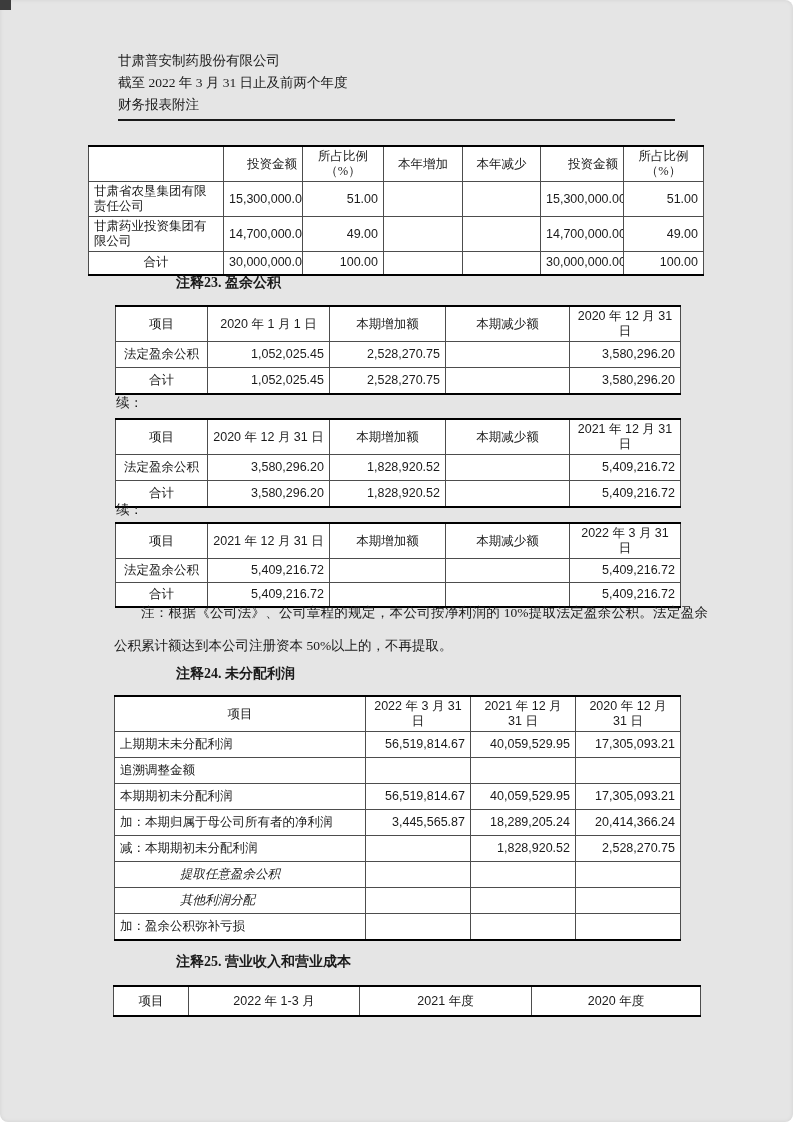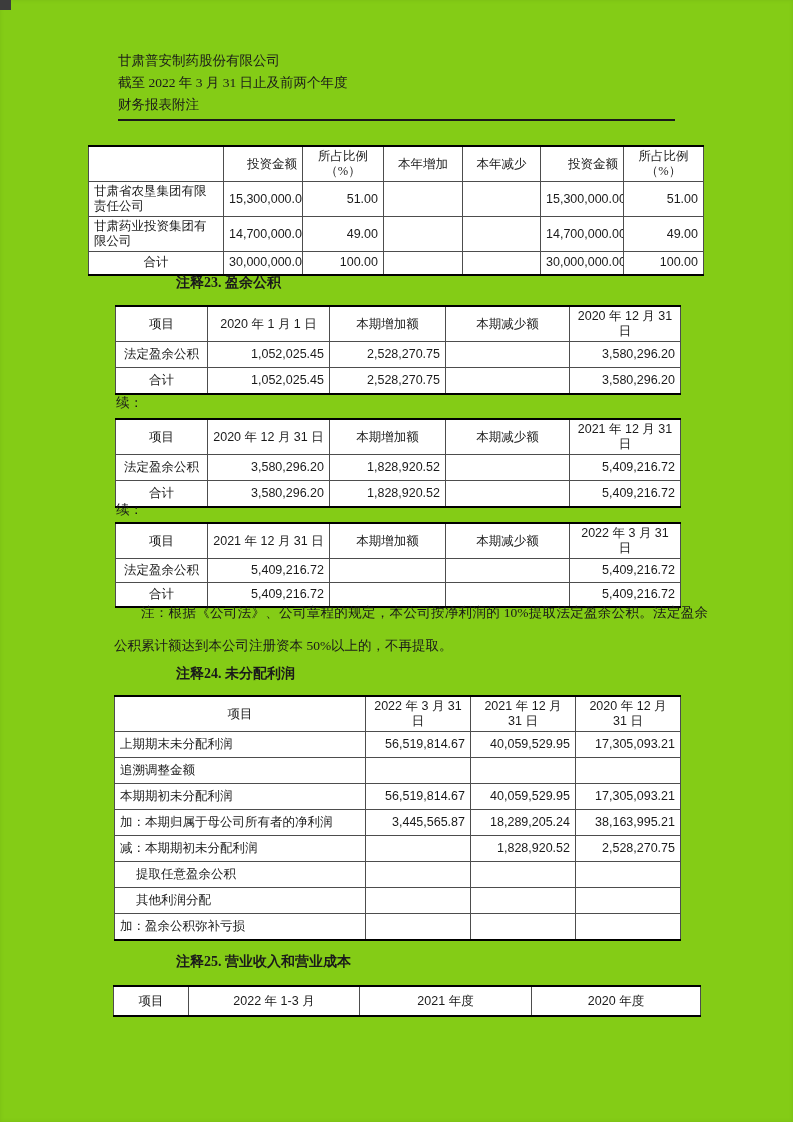--- a/index.html
+++ b/index.html
@@ -1,36 +1,36 @@
 <!DOCTYPE html>
 <html><head>
 <meta charset="utf-8">
 <style>
   html,body{margin:0;padding:0;}
   body{
     width:793px;height:1122px;position:relative;background:#ffffff;
     font-family:"Liberation Serif","DejaVu Serif",serif;color:#1a1a1a;
     overflow:hidden;
   }
-  .page{position:absolute;inset:0;background:#84cc16;box-shadow:inset 0 0 4px rgba(0,0,0,.08);}
+  .page{position:absolute;inset:0;background:#e5e5e5;box-shadow:inset 0 0 4px rgba(0,0,0,.08);border-radius:8px;}
   .corner-mark{position:absolute;left:0;top:0;width:11px;height:10px;background:#3c3c3c;}
   .doc-header{position:absolute;left:118px;top:50px;font-size:13.5px;line-height:22px;white-space:nowrap;}
   .header-rule{position:absolute;left:118px;top:119px;width:557px;border-top:2px solid #1a1a1a;height:0;}
 
   table{border-collapse:collapse;table-layout:fixed;position:absolute;background:#fff;}
   table{border-top:2.5px solid #000;border-bottom:2.5px solid #000;}
   th,td{
     border:1px solid #4d4d4d;font-weight:normal;font-size:12.5px;line-height:15px;
     padding:2px 5px;color:#1a1a1a;overflow:hidden;vertical-align:middle;
   }
   .num{font-family:"Liberation Sans","DejaVu Sans",sans-serif;}
   .ac{text-align:center;}
   .ar{text-align:right;}
   .al{text-align:left;}
-  .ind{padding-left:21px;}
+  .ind{padding-left:65px;font-style:italic;}
   .pl10{}
 
   .note-heading{position:absolute;left:176px;font-size:14px;font-weight:bold;white-space:nowrap;text-align:center;}
   .cont-label{position:absolute;left:116px;font-size:13.5px;}
   .note-para{
     position:absolute;left:114px;top:596px;width:594px;
     font-size:13.5px;line-height:33px;text-align:justify;text-indent:2em;
   }
   .footer{
     position:absolute;left:88px;top:1040px;width:619px;text-align:center;
@@ -239,21 +239,21 @@
     <tr style="height:26px">
       <td class="al pl10">本期期初未分配利润</td>
       <td class="ar num">56,519,814.67</td>
       <td class="ar num">40,059,529.95</td>
       <td class="ar num">17,305,093.21</td>
     </tr>
     <tr style="height:26px">
       <td class="al pl10">加：本期归属于母公司所有者的净利润</td>
       <td class="ar num">3,445,565.87</td>
       <td class="ar num">18,289,205.24</td>
-      <td class="ar num">38,163,995.21</td>
+      <td class="ar num">20,414,366.24</td>
     </tr>
     <tr style="height:26px">
       <td class="al pl10">减：本期期初未分配利润</td>
       <td class="ar num"></td>
       <td class="ar num">1,828,920.52</td>
       <td class="ar num">2,528,270.75</td>
     </tr>
     <tr style="height:26px">
       <td class="al ind">提取任意盈余公积</td>
       <td class="ar num"></td>

